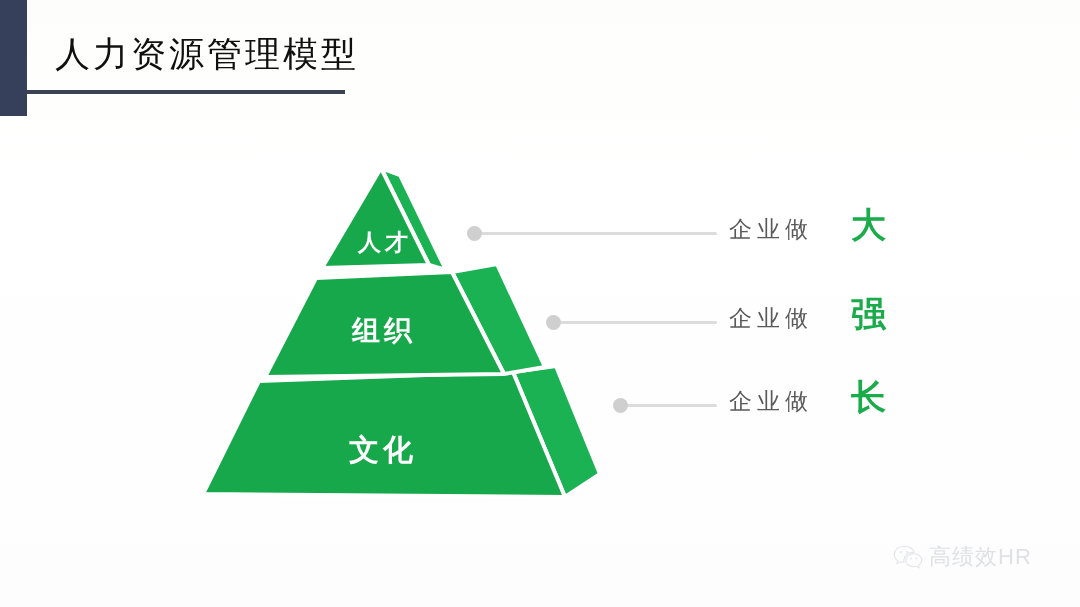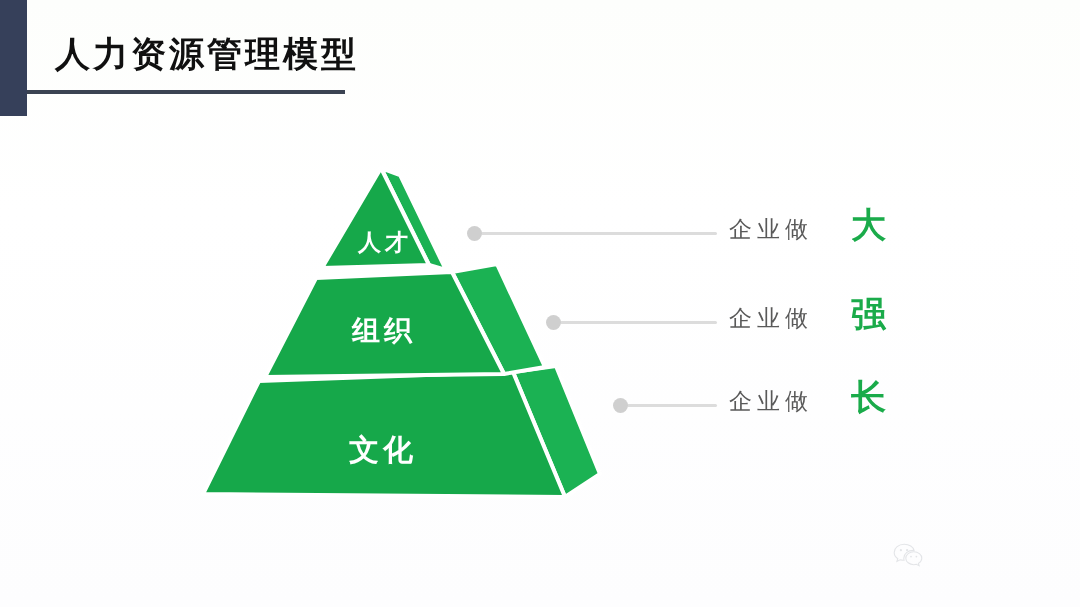--- a/index.html
+++ b/index.html
@@ -31,21 +31,21 @@
     width: 27px;
     height: 116px;
     background: #36405a;
   }
   .title-text {
     position: absolute;
     left: 55px;
     top: 33px;
     font-family: "Liberation Serif", "DejaVu Serif", serif;
     font-size: 35px;
-    font-weight: 700;
+    font-weight: 400;
     letter-spacing: 3px;
     color: #101010;
     white-space: nowrap;
     line-height: 44px;
   }
   .title-rule {
     position: absolute;
     left: 27px;
     top: 90px;
     width: 318px;
@@ -187,15 +187,16 @@
 
   <div class="watermark">
     <svg width="30" height="26" viewBox="0 0 30 26">
       <path d="M11.2 2.2C5.6 2.2 1.2 5.9 1.2 10.4c0 2.5 1.4 4.8 3.6 6.3l-0.9 2.8 3.2-1.7c1.2 0.3 2.1 0.5 3.1 0.5 0.3 0 0.6 0 0.9 0a7.4 7.4 0 0 1-0.3-2.1c0-4.3 4.2-7.8 9.3-7.8 0.3 0 0.7 0 1 0.1C20.3 4.9 16.2 2.2 11.2 2.2z" fill="none" stroke="#a8adb5" stroke-width="1.1"></path>
       <circle cx="7.9" cy="8.2" r="1.1" fill="#a8adb5"></circle>
       <circle cx="14.1" cy="8.2" r="1.1" fill="#a8adb5"></circle>
       <path d="M28.8 16.2c0-3.6-3.6-6.5-8-6.5s-8 2.9-8 6.5 3.6 6.5 8 6.5c0.9 0 1.8-0.1 2.6-0.4l2.7 1.4-0.7-2.3c1.9-1.2 3.4-3.1 3.4-5.2z" fill="none" stroke="#a8adb5" stroke-width="1.1"></path>
       <circle cx="18" cy="14.6" r="0.9" fill="#a8adb5"></circle>
       <circle cx="23.4" cy="14.6" r="0.9" fill="#a8adb5"></circle>
     </svg>
+    <span class="wm-text">高绩效HR</span>
   </div>
 
 </div>
 
 </body></html>

